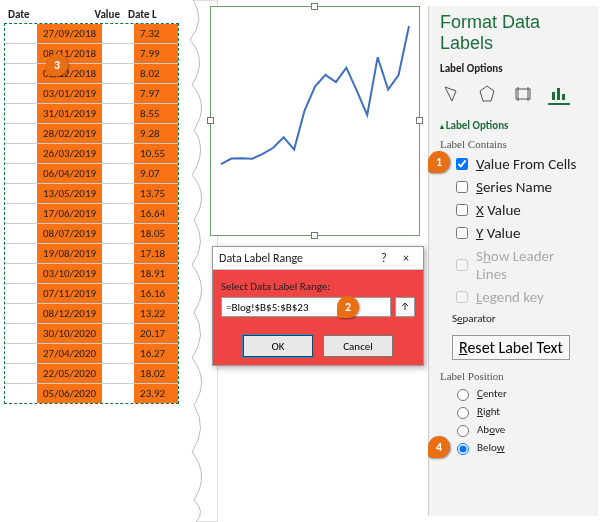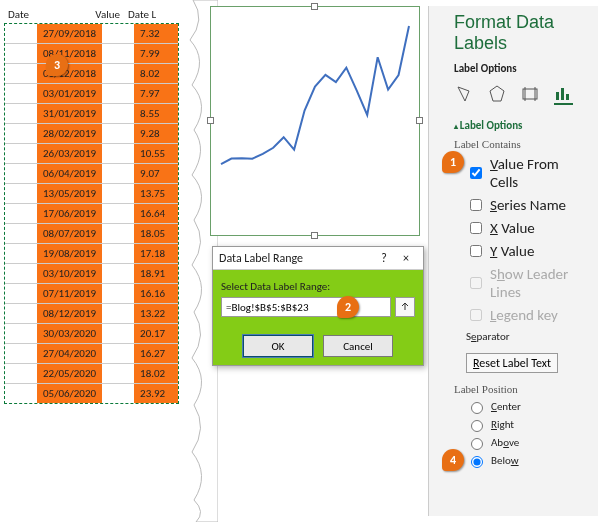--- a/index.html
+++ b/index.html
@@ -1,69 +1,69 @@
 <!DOCTYPE html>
 <html><head>
 <meta charset="utf-8">
 <style>
   * { box-sizing: border-box; font-family: "Segoe UI", Calibri, Arial, sans-serif; }
   body { margin: 0; width: 602px; height: 522px; background: #fff; position: relative; overflow: hidden; font-size: 11px; color: #222; }
 
   
   .sheet { position: absolute; left: 4px; top: 6px; width: 175px; }
   .hdr { display: flex; }
-  .hdr div { padding: 2px 4px; font-weight: normal; }
+  .hdr div { padding: 2px 4px; font-weight: bold; }
   .hdr .c1 { width: 70px; }
   .hdr .c2 { width: 50px; text-align: right; }
   .hdr .c3 { flex: 1; }
   .rows { border: 1px dashed #0a7a3a; }
   .row { display: flex; border-top: 1px solid #ccc; }
   .row:first-child { border-top: none; }
   .cell { padding: 3px 6px; background: #f97316; margin-left: 32px; }
   .c1 { width: 70px; }
   .c2 { width: 50px; text-align: left; }
   .c3 { flex: 1; }
 
   
   .tear { position: absolute; left: 178px; top: 0; width: 40px; height: 522px; pointer-events: none; }
 
   
   .chart { position: absolute; left: 210px; top: 6px; width: 210px; height: 230px; border: 1px solid #6aa06a; background: #fff; }
   .chart .handle { width: 7px; height: 7px; background: #fff; border: 1px solid #777; position: absolute; }
 
   
-  .dialog { position: absolute; left: 212px; top: 246px; width: 212px; border: 1px solid #999; background: #84cc16; box-shadow: 2px 2px 6px rgba(0,0,0,0.3); }
+  .dialog { position: absolute; left: 212px; top: 246px; width: 212px; border: 1px solid #999; background: #ef4444; box-shadow: 2px 2px 6px rgba(0,0,0,0.3); }
   .dlg-title { display: flex; align-items: center; background: #fff; border-bottom: 1px solid #ccc; padding: 4px 6px; font-size: 12px; }
   .dlg-title .sp { flex: 1; }
   .dlg-title .help, .dlg-title .close { width: 22px; text-align: center; cursor: default; }
   .dlg-body { padding: 10px 8px; }
   .dlg-body .lbl { margin-bottom: 4px; }
   .dlg-body .inprow { display: flex; align-items: center; gap: 4px; position: relative; }
   .dlg-body input[type=text] { flex: 1; height: 20px; border: 1px solid #999; padding: 0 4px; font-size: 11px; }
   .dlg-body .ref { width: 20px; height: 20px; border: 1px solid #999; background: #f8f8f8; display: flex; align-items: center; justify-content: center; }
   .dlg-btns { display: flex; justify-content: center; gap: 10px; padding: 8px; }
   .dlg-btns button { width: 70px; height: 22px; border: 1px solid #777; background: #e8e8e8; font-size: 11px; }
   .dlg-btns button.primary { border: 1px solid #0c4a6e; outline: 1px solid #4a7db3; }
 
   
-  .panel { position: absolute; right: 4px; top: 6px; width: 170px; height: 510px; background: #f3f3f3; border-left: 1px solid #ccc; padding: 0 25px; margin-left: 31px; }
+  .panel { position: absolute; right: 4px; top: 6px; width: 170px; height: 510px; background: #f3f3f3; border-left: 1px solid #ccc; padding: 0 11px; margin-left: 31px; }
   .panel h1 { color: #1e6e3c; font-size: 18px; font-weight: 400; margin: 6px 0 8px; font-family: "Segoe UI Light", "Segoe UI", Arial; }
   .panel .sub { font-weight: bold; font-size: 11px; margin-bottom: 8px; }
   .panel .icons { display: flex; gap: 14px; margin-bottom: 14px; }
   .panel .ico { width: 22px; height: 22px; display: flex; align-items: center; justify-content: center; }
   .panel .ico.sel { border-bottom: 2px solid #1e6e3c; }
   .section-hdr { color: #1e6e3c; font-size: 11px; font-weight: bold; margin-bottom: 6px; }
   .section-hdr::before { content: "▴ "; font-size: 8px; }
   .contains { margin-bottom: 4px; color: #555; font-family: Liberation Serif, serif; }
   .chk { display: flex; align-items: center; gap: 5px; margin: 5px 0 5px 12px; position: relative; }
   .chk input { width: 12px; height: 12px; }
   .chk label { font-size: 15px; }
   .chk .dim { color: #aaa; }
   .sep-row { display: flex; align-items: center; gap: 6px; margin: 6px 0 6px 12px; }
-  .panel button.reset { margin: 4px 0 10px 12px; padding: 2px 6px; font-size: 12px; border: 1px solid #999; background: #f8f8f8; }
+  .panel button.reset { margin: 4px 0 10px 12px; padding: 2px 6px; font-size: 16px; border: 1px solid #999; background: #f8f8f8; }
   .radio { display: flex; align-items: center; gap: 5px; margin: 3px 0 3px 12px; position: relative; }
   .radio input { width: 12px; height: 12px; }
 
   .u { text-decoration: underline; }
 
   
   .callout { position: absolute; width: 22px; height: 22px; background: #e86f14; border-radius: 50% 50% 50% 4px; color: #fff; font-weight: bold; display: flex; align-items: center; justify-content: center; font-size: 12px; box-shadow: 1px 1px 2px rgba(0,0,0,.4); z-index: 50; }
 </style>
 </head>
 <body>
@@ -129,21 +129,21 @@
       </div>
       <div class="row">
         <div class="cell c1">07/11/2019</div>
         <div class="cell c2">16.16</div>
       </div>
       <div class="row">
         <div class="cell c1">08/12/2019</div>
         <div class="cell c2">13.22</div>
       </div>
       <div class="row">
-        <div class="cell c1">30/03/2020</div>
+        <div class="cell c1">30/10/2020</div>
         <div class="cell c2">20.17</div>
       </div>
       <div class="row">
         <div class="cell c1">27/04/2020</div>
         <div class="cell c2">16.27</div>
       </div>
       <div class="row">
         <div class="cell c1">22/05/2020</div>
         <div class="cell c2">18.02</div>
       </div>

